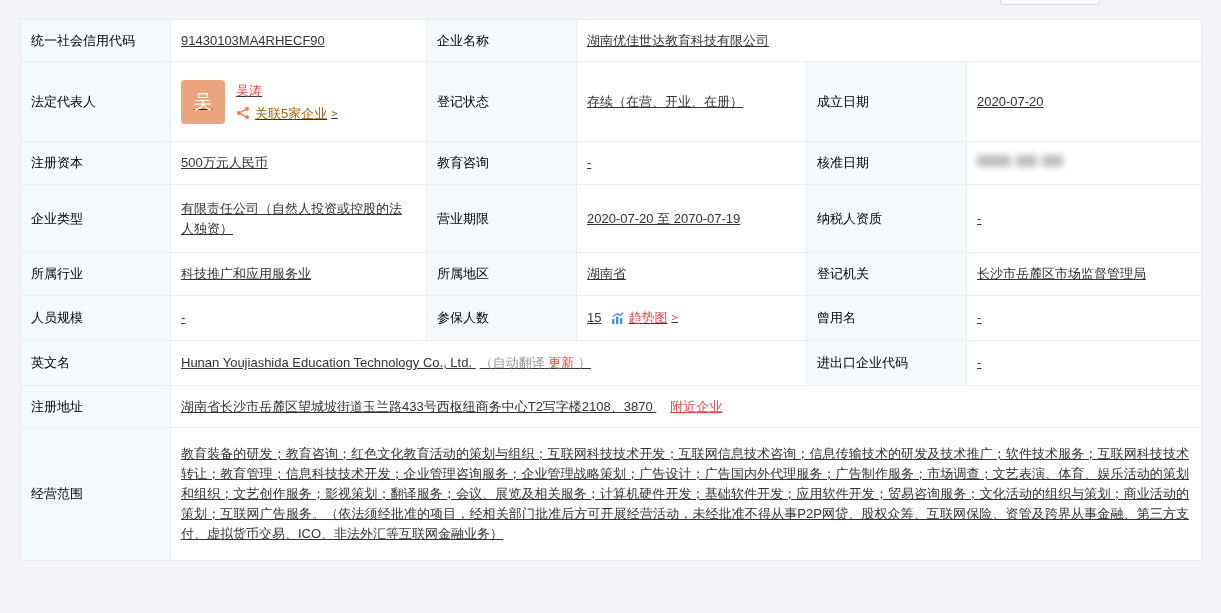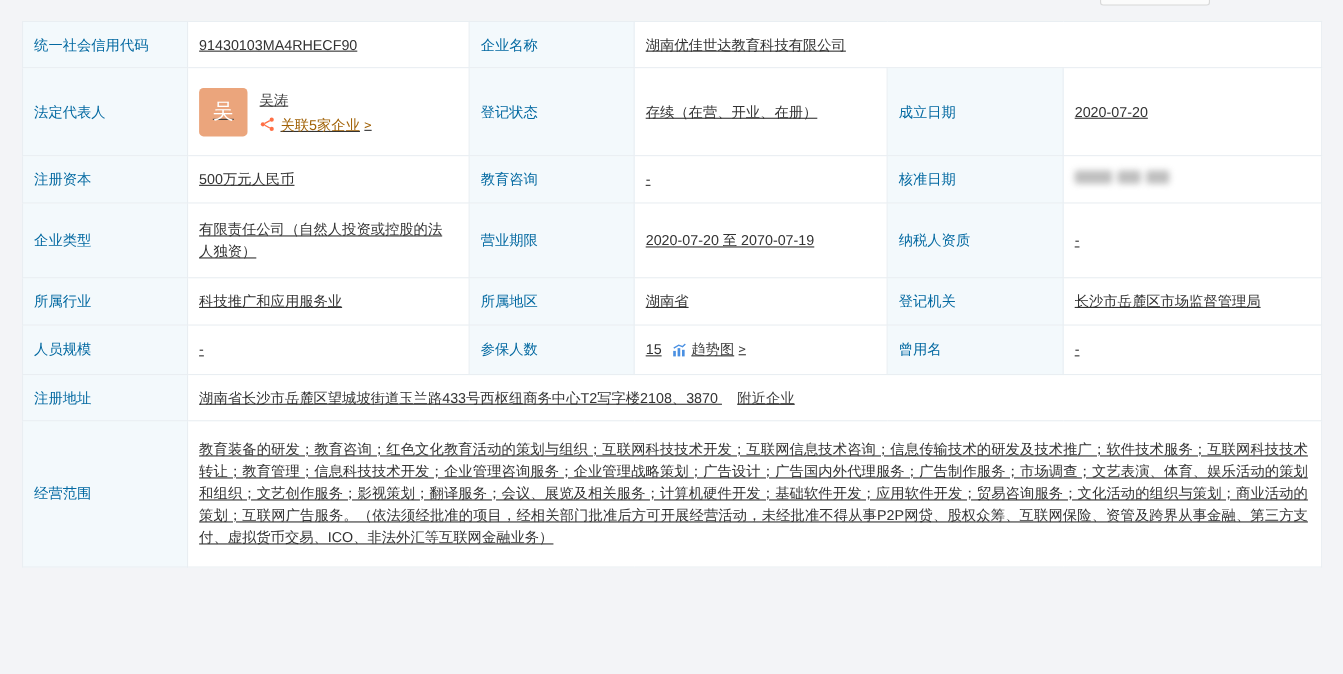--- a/index.html
+++ b/index.html
@@ -27,35 +27,35 @@
     table-layout:fixed;
     background:#FFFFFF;
   }
   table.info td {
     border:1px solid #E9EEF2;
     vertical-align:middle;
     padding:6px 12px 6px 10px;
     line-height:20px;
     word-break:break-all;
   }
-  td.lbl { background:#F3F9FC; color:#0369a1; }
+  td.lbl { background:#F3F9FC; color:#000000; }
   td.val { color:#333;text-decoration:underline; }
 
   tr.r1  { height:42px; }
   tr.r2  { height:80px; }
   tr.r3  { height:43px; }
   tr.r4  { height:43px; }
   tr.r5  { height:68px; }
   tr.r6  { height:43px; }
   tr.r7  { height:45px; }
   tr.r8  { height:45px; }
   tr.r9  { height:42px; }
   tr.r10 { height:133px; }
 
-  a.blue { color:#404040; text-decoration:none; cursor:pointer; }
+  a.blue { color:#ef4444; text-decoration:none; cursor:pointer; }
   a.blue.u { text-decoration:underline; }
   .gray { color:#999; }
 
   
   .rep { display:flex; align-items:center; }
   .avatar {
     width:44px; height:44px; border-radius:4px;
     background:#EBA57C; color:#fff;
     font-size:19px; line-height:44px; text-align:center;
     flex:0 0 44px;
@@ -187,20 +187,31 @@
             </svg>
             <span>趋势图</span>
             <span class="arrow">&gt;</span>
           </a>
         </span>
       </td>
       <td class="lbl">曾用名</td>
       <td class="val">-</td>
     </tr>
 
+    <tr class="r8">
+      <td class="lbl">英文名</td>
+      <td class="val" colspan="3">
+        <span>Hunan Youjiashida Education Technology Co., Ltd.</span>
+        <span class="gray en-note">（自动翻译</span>
+        <a class="blue">更新</a>
+        <span class="gray">）</span>
+      </td>
+      <td class="lbl">进出口企业代码</td>
+      <td class="val">-</td>
+    </tr>
 
     <tr class="r9">
       <td class="lbl">注册地址</td>
       <td class="val" colspan="5">
         <span>湖南省长沙市岳麓区望城坡街道玉兰路433号西枢纽商务中心T2写字楼2108、3870</span>
         <a class="blue u addr-link">附近企业</a>
       </td>
     </tr>
 
     <tr class="r10">

